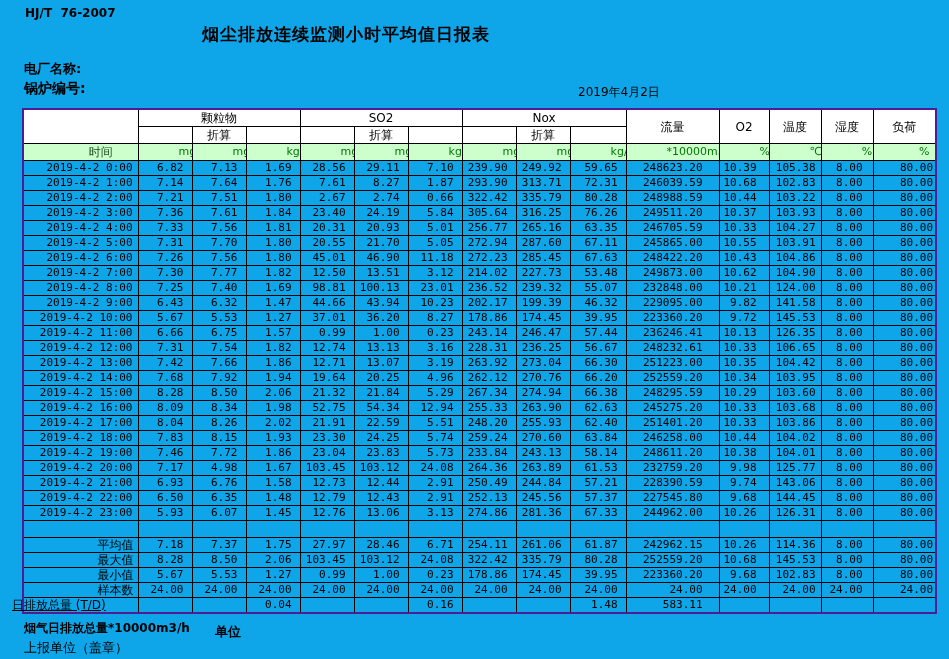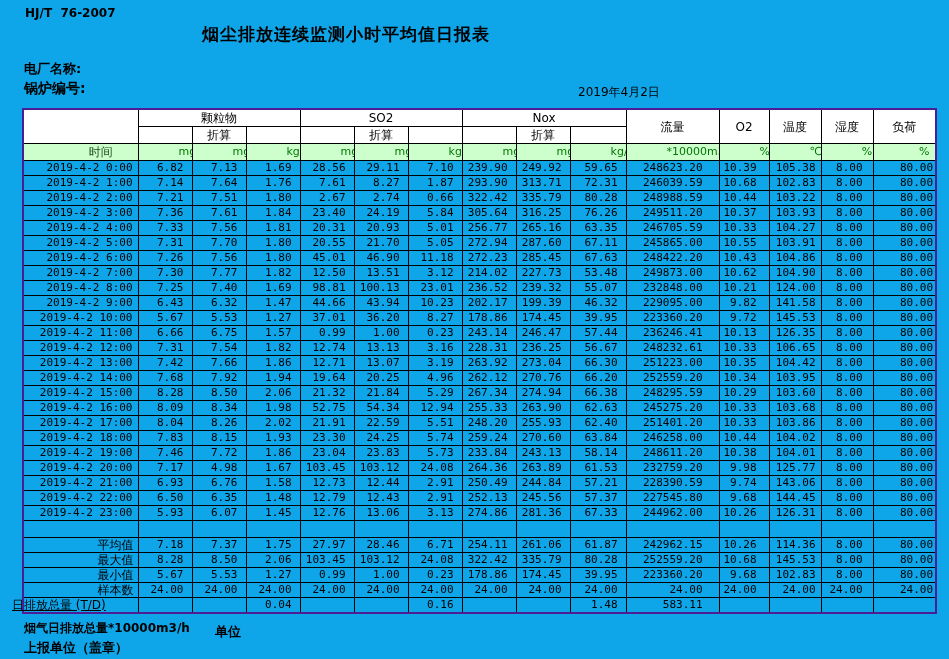--- a/index.html
+++ b/index.html
@@ -27,21 +27,21 @@
   tbody td:nth-child(12){padding-right:12px;}
   tbody td:nth-child(13){padding-right:5px;}
   tbody td:nth-child(14){padding-right:10px;}
   tbody td:nth-child(15){padding-right:2px;}
   tr.blank-row td{height:16px;}
   tr.summary-row td:first-child{font-family:"DejaVu Sans","Liberation Sans",sans-serif;font-size:12px;padding-right:4px;}
   tr.total-row td:first-child{font-family:"DejaVu Sans","Liberation Sans",sans-serif;font-size:12px;
       text-align:left;text-decoration:underline;text-indent:-12px;overflow:visible;}
 
   .footnote{position:absolute;left:24px;top:620px;font-size:12px;font-weight:bold;}
-  .report-unit{position:absolute;left:24px;top:639px;font-size:13px;font-weight:bold;}
+  .report-unit{position:absolute;left:24px;top:639px;font-size:13px;font-weight:normal;}
   .unit-label{position:absolute;left:215px;top:623px;font-size:13px;font-weight:bold;}
 </style>
 </head>
 <body>
 
 <div class="page">
   <div class="doc-code">HJ/T  76-2007</div>
   <div class="title">烟尘排放连续监测小时平均值日报表</div>
   <div class="label-plant">电厂名称:</div>
   <div class="label-boiler">锅炉编号:</div>

